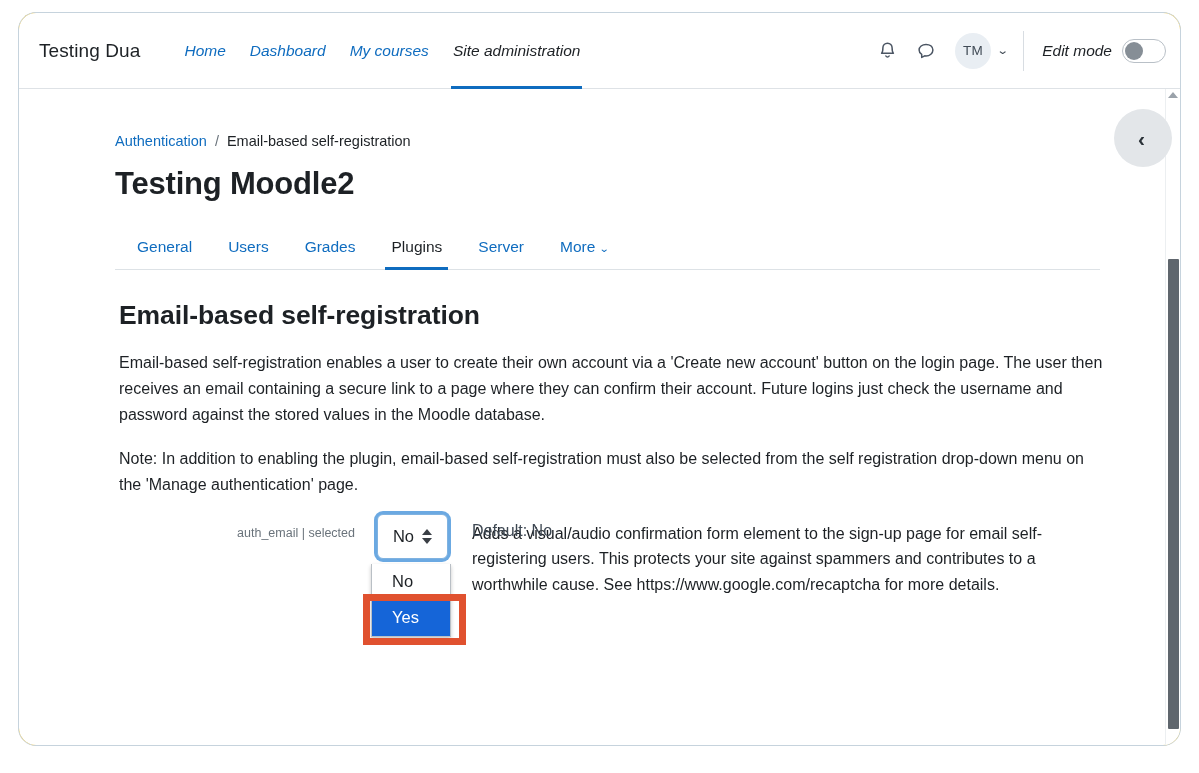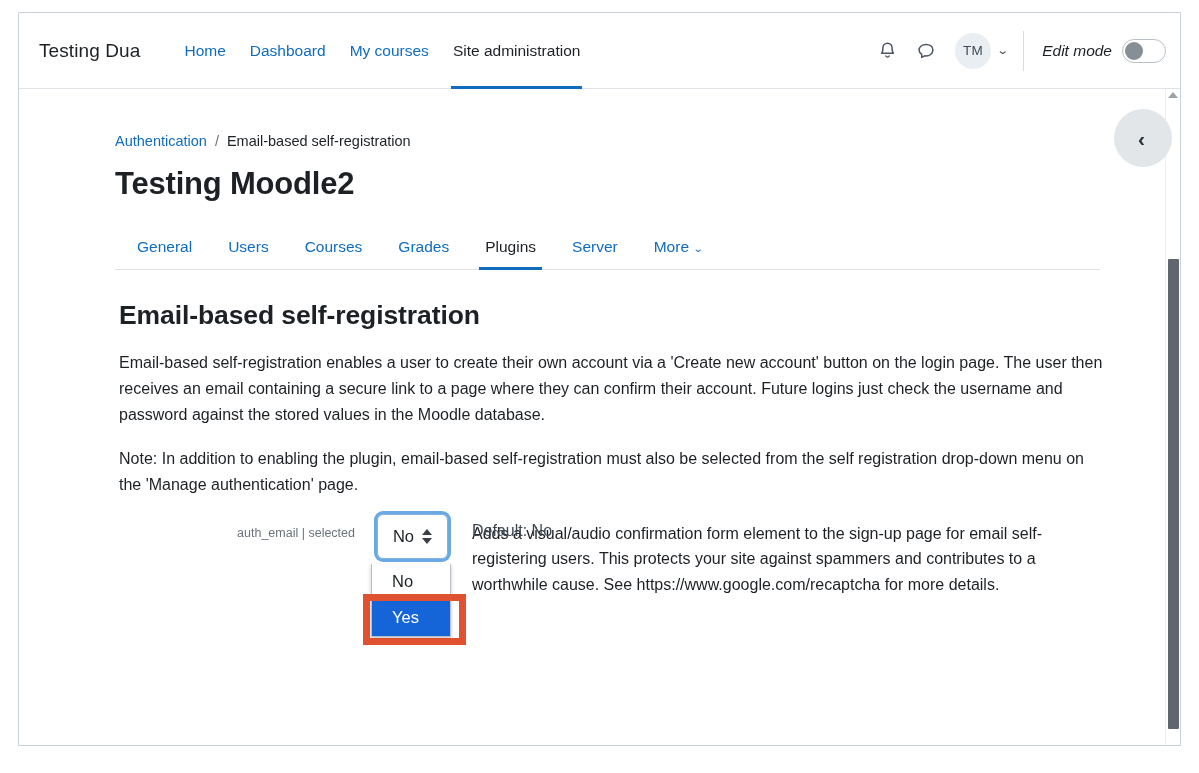--- a/index.html
+++ b/index.html
@@ -8,21 +8,21 @@
     background: #ffffff;
     font-family: "Liberation Sans", sans-serif;
     overflow: hidden;
   }
 
   .browser-frame {
     position: absolute;
     left: 18px; top: 12px;
     width: 1163px; height: 734px;
     border: 1px solid #c6d3dd;
-    border-radius: 1px;
+    border-radius: 18px;
     background: #eab308;
     overflow: hidden;
   }
 
   
   .navbar {
     position: relative;
     height: 76px;
     display: flex;
     align-items: center;
@@ -31,21 +31,21 @@
     background: #fff;
   }
   .brand {
     font-size: 19px;
     color: #1d2125;
     font-weight: 400;
     letter-spacing: .1px;
     margin-right: 32px;
     white-space: nowrap;
   }
-  .nav-links { display: flex; align-items: center; height: 100%; }
+  .nav-links { display: flex; align-items: center; height: 100%; font-style: italic; }
   .nav-link {
     position: relative;
     font-size: 15.5px;
     color: #0f6cbf;
     padding: 0 12px;
     height: 100%;
     display: flex; align-items: center;
     white-space: nowrap;
     cursor: pointer;
   }
@@ -399,21 +399,20 @@
         <span class="crumb-current">Email-based self-registration</span>
       </div>
 
       <div class="title-row">
         <div class="page-title">Testing Moodle2</div>
       </div>
 
       <div class="tabs">
         <div class="tab">General</div>
         <div class="tab">Users</div>
-        <div class="tab">Courses</div>
         <div class="tab">Grades</div>
         <div class="tab active">Plugins</div>
         <div class="tab">Server</div>
         <div class="tab">
           <span>More</span><span class="tab-chev">⌄</span>
         </div>
       </div>
 
       <div class="section-title">Email-based self-registration</div>
       <p class="para">Email-based self-registration enables a user to create their own account via a 'Create new account' button on the login page. The user then receives an email containing a secure link to a page where they can confirm their account. Future logins just check the username and password against the stored values in the Moodle database.</p>

